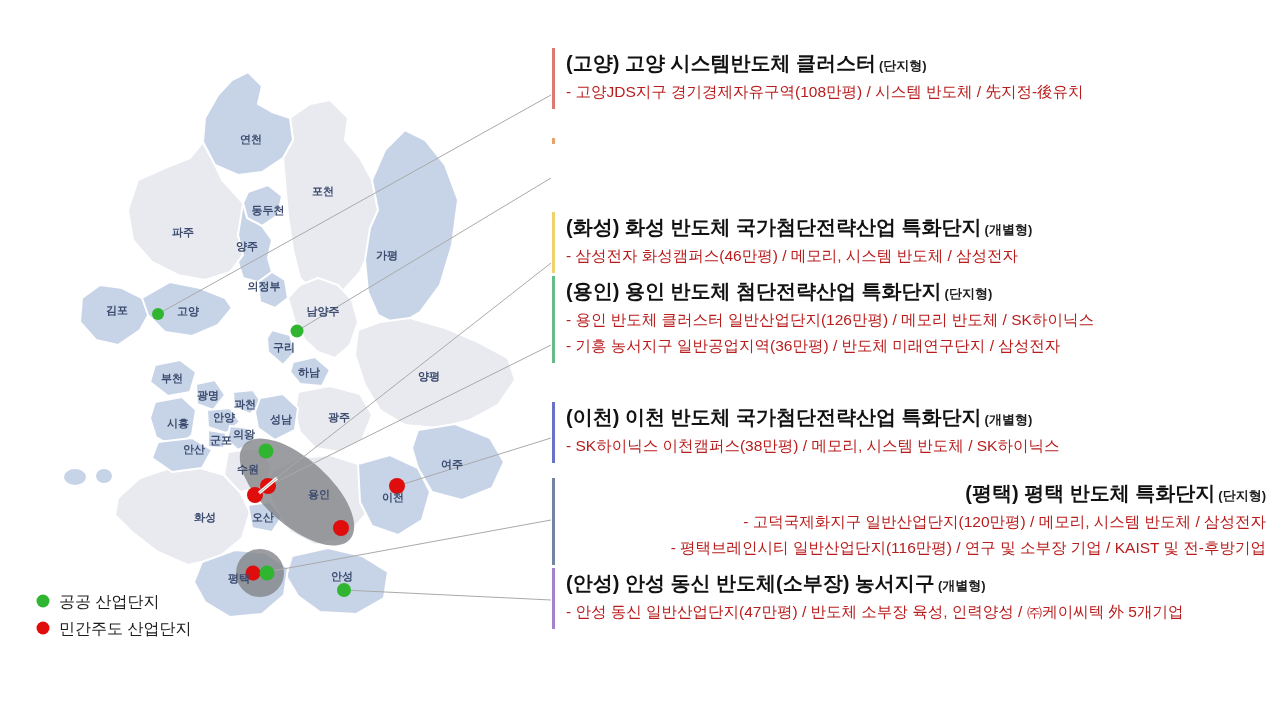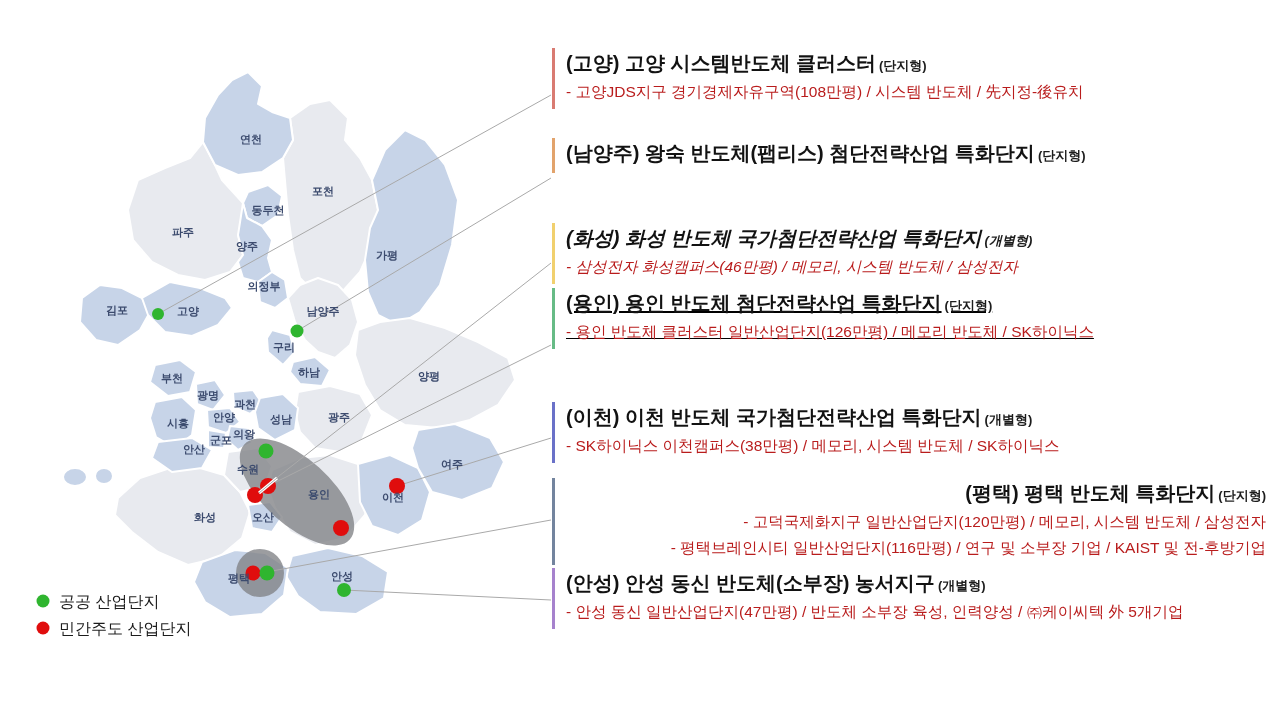--- a/index.html
+++ b/index.html
@@ -136,31 +136,31 @@
   </svg>
 
   <div class="blocks">
 
     <div class="cluster-block" style="top: 48px; border-left-color: rgb(217, 123, 114);">
       <div class="cluster-heading"><span>(고양) 고양 시스템반도체 클러스터</span><span class="cluster-type">(단지형)</span></div>
       <div class="cluster-detail">- 고양JDS지구 경기경제자유구역(108만평) / 시스템 반도체 / 先지정-後유치</div>
     </div>
 
     <div class="cluster-block" style="top: 138px; border-left-color: rgb(226, 163, 108);">
-      <div class="cluster-heading"><span>(남양주) 왕숙 반도체(팹리스) 첨단전략산업 특화단지</span><span class="cluster-type">(단지형)</span></div>
     </div>
 
-    <div class="cluster-block" style="top: 223px; border-left-color: rgb(241, 208, 110); font-style: italic;">
+    <div class="cluster-block" style="top: 212px; border-left-color: rgb(241, 208, 110);">
       <div class="cluster-heading"><span>(화성) 화성 반도체 국가첨단전략산업 특화단지</span><span class="cluster-type">(개별형)</span></div>
       <div class="cluster-detail">- 삼성전자 화성캠퍼스(46만평) / 메모리, 시스템 반도체 / 삼성전자</div>
     </div>
 
-    <div class="cluster-block" style="top: 288px; border-left-color: rgb(103, 187, 134); text-decoration: underline;">
+    <div class="cluster-block" style="top: 276px; border-left-color: rgb(103, 187, 134);">
       <div class="cluster-heading"><span>(용인) 용인 반도체 첨단전략산업 특화단지</span><span class="cluster-type">(단지형)</span></div>
       <div class="cluster-detail">- 용인 반도체 클러스터 일반산업단지(126만평) / 메모리 반도체 / SK하이닉스</div>
+      <div class="cluster-detail">- 기흥 농서지구 일반공업지역(36만평) / 반도체 미래연구단지 / 삼성전자</div>
     </div>
 
     <div class="cluster-block" style="top: 402px; border-left-color: rgb(106, 113, 200);">
       <div class="cluster-heading"><span>(이천) 이천 반도체 국가첨단전략산업 특화단지</span><span class="cluster-type">(개별형)</span></div>
       <div class="cluster-detail">- SK하이닉스 이천캠퍼스(38만평) / 메모리, 시스템 반도체 / SK하이닉스</div>
     </div>
 
     <div class="cluster-block" style="top: 478px; border-left-color: rgb(115, 132, 158); text-align: right;">
       <div class="cluster-heading"><span>(평택) 평택 반도체 특화단지</span><span class="cluster-type">(단지형)</span></div>
       <div class="cluster-detail">- 고덕국제화지구 일반산업단지(120만평) / 메모리, 시스템 반도체 / 삼성전자</div>

